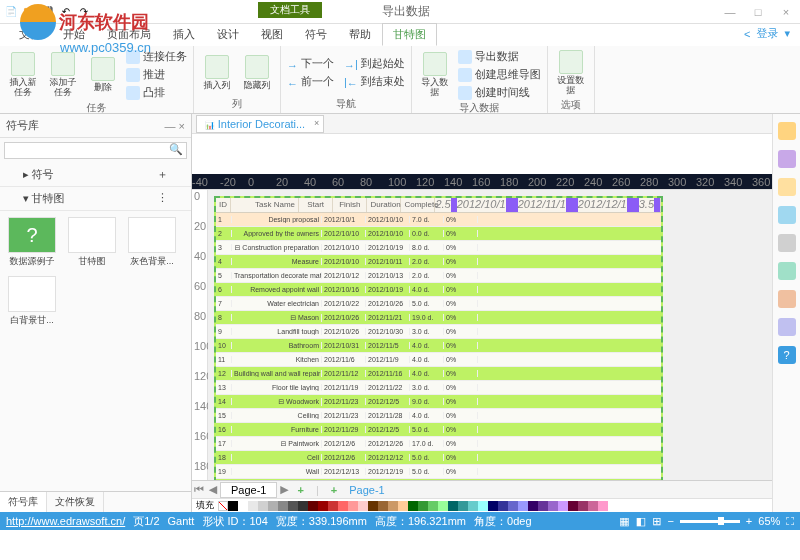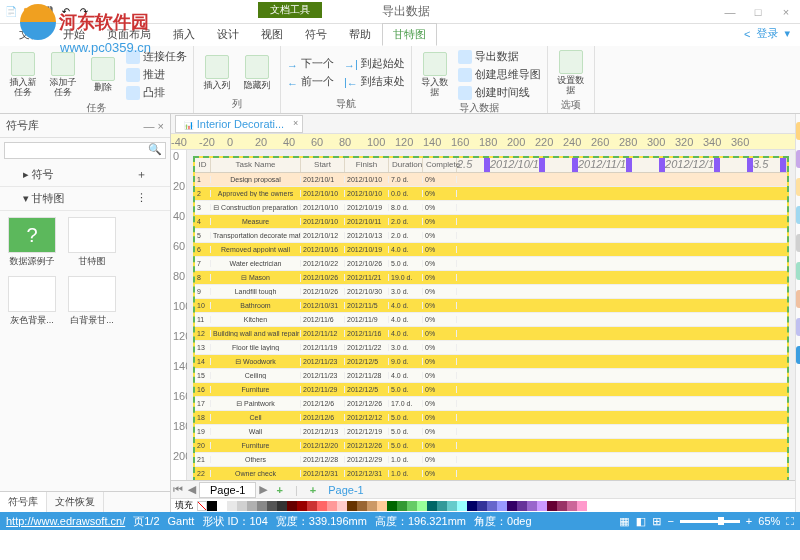--- a/index.html
+++ b/index.html
@@ -38,31 +38,31 @@
 .thumb{width:52px;text-align:center;}
 .thumb-img{width:48px;height:36px;background:#fff;border:1px solid #e0e0e0;margin:0 auto 2px;position:relative;}
 .thumb-img.q{background:#5cb85c;display:flex;align-items:center;justify-content:center;color:#fff;font-size:20px;}
 .thumb-label{font-size:9px;color:#444;}
 .side-tabs{display:flex;border-top:1px solid #d0d0d0;margin-top:auto;}
 .side-tab{padding:3px 8px;font-size:10px;color:#444;border-right:1px solid #e0e0e0;cursor:pointer;}
 .canvas-wrap{flex:1;display:flex;flex-direction:column;position:relative;}
 .doc-tabs{height:20px;display:flex;align-items:center;border-bottom:1px solid #e0e0e0;background:#f5f5f5;}
 .doc-tab{padding:2px 18px 2px 8px;background:#fff;border:1px solid #d0d0d0;font-size:10px;color:#3b9de0;position:relative;cursor:pointer;}
 .doc-tab-close{position:absolute;right:4px;top:2px;color:#888;font-size:9px;}
-.hruler{height:16px;background:#fef9c3;border-bottom:1px solid #e0e0e0;position:relative;font-size:7px;color:#888;overflow:hidden;}
+.hruler{height:16px;background:#0f172a;border-bottom:1px solid #e0e0e0;position:relative;font-size:7px;color:#888;overflow:hidden;margin-top:40px;}
 .hruler span{position:absolute;top:2px;}
 .vruler{width:16px;background:#fff;border-right:1px solid #e0e0e0;position:relative;font-size:7px;color:#888;}
 .vruler span{position:absolute;left:2px;}
 .canvas-body{flex:1;display:flex;overflow:hidden;}
 .canvas{flex:1;background:#f0f0f0;padding:6px;overflow:auto;position:relative;}
-.gantt-frame{background:#fde047;border:2px dashed #5cb85c;width:596px;}
+.gantt-frame{background:#bef264;border:2px dashed #5cb85c;width:449px;}
 .gantt-hdr{display:flex;background:#f8f4ec;border-bottom:1px solid #d8d0c0;}
 .gcol{border-right:1px solid #e0d8c8;padding:2px 3px;font-size:8px;color:#666;text-align:center;}
 .gc-id{width:16px;}
-.gc-name{width:90px;text-align:center;}
+.gc-name{width:90px;text-align:right;}
 .gc-start{width:44px;}
 .gc-finish{width:44px;}
 .gc-dur{width:34px;}
 .gc-comp{width:34px;}
 .gc-chart{flex:1;position:relative;}
 .timeline-hdr{display:flex;height:14px;font-size:6px;color:#888;}
 .timeline-hdr div{flex:1;border-right:6px solid #8b5cf6;text-align:left;font-style:italic;}
 .grow{display:flex;border-bottom:1px solid #eee;height:14px;align-items:center;}
 .grow:nth-child(odd){background:#fafaf5;}
 .grow.hl{background:#ffe8cc;}

